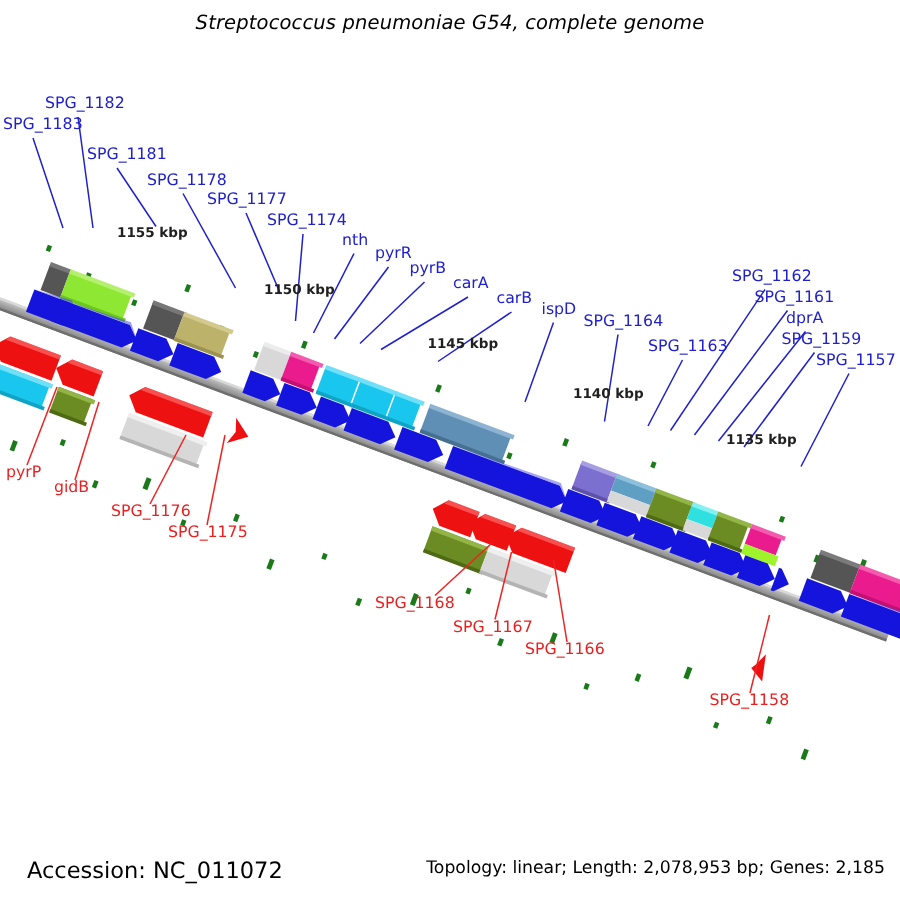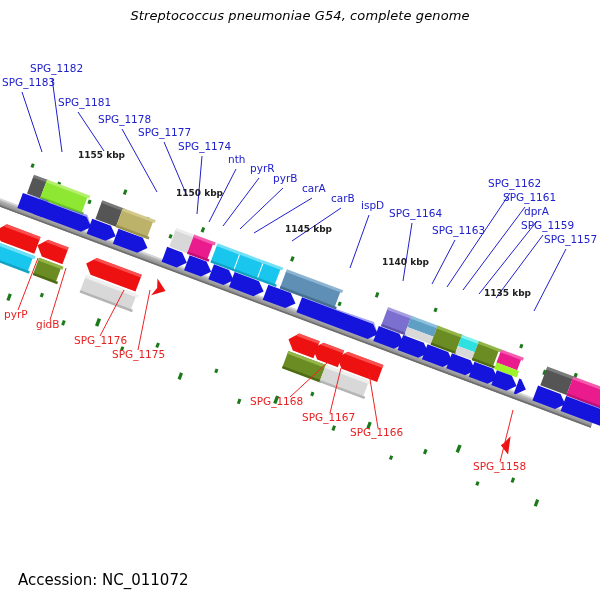--- a/index.html
+++ b/index.html
@@ -380,14 +380,15 @@
     <g id="tick-label-layer">
         <text x="78" y="158" class="lbl lbl-pos">1155 kbp</text>
         <text x="176" y="196" class="lbl lbl-pos">1150 kbp</text>
         <text x="285" y="232" class="lbl lbl-pos">1145 kbp</text>
         <text x="382" y="265" class="lbl lbl-pos">1140 kbp</text>
         <text x="484" y="296" class="lbl lbl-pos">1135 kbp</text>
       </g>
   </svg>
 
   <div class="footer-left">Accession: NC_011072</div>
+  <div class="footer-right">Topology: linear; Length: 2,078,953 bp; Genes: 2,185</div>
 
 </div>
 
 </body></html>

